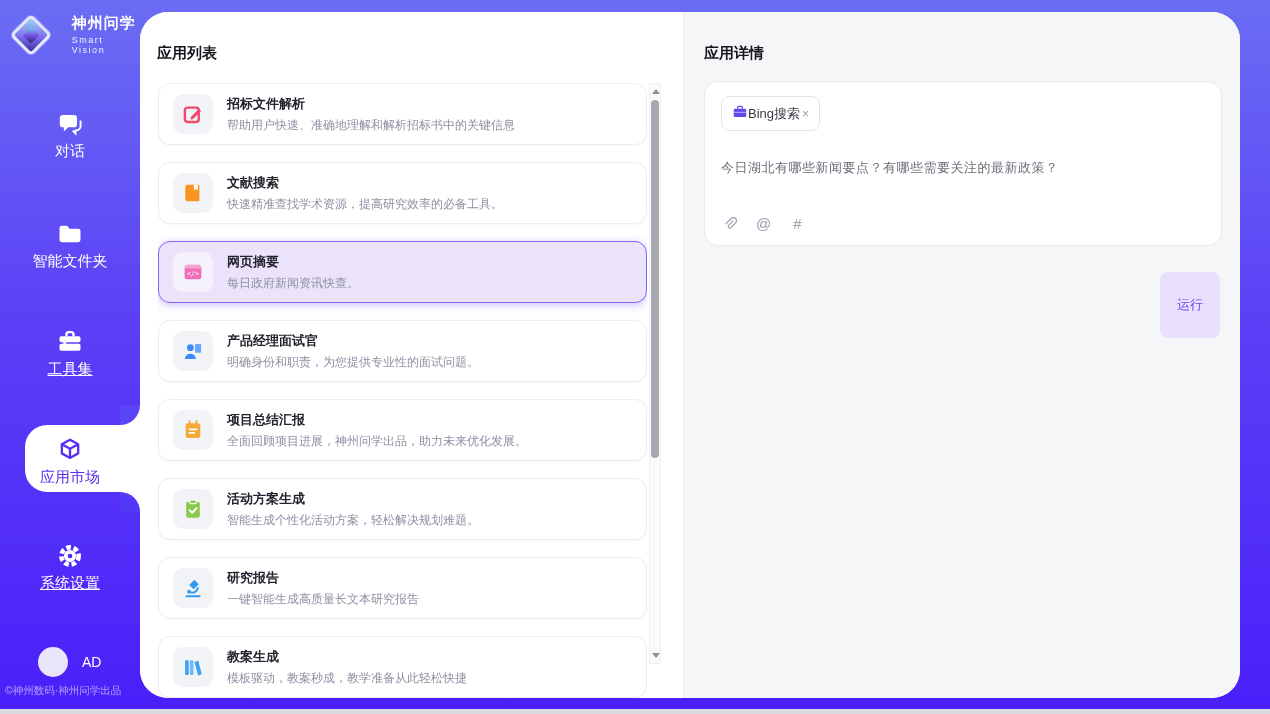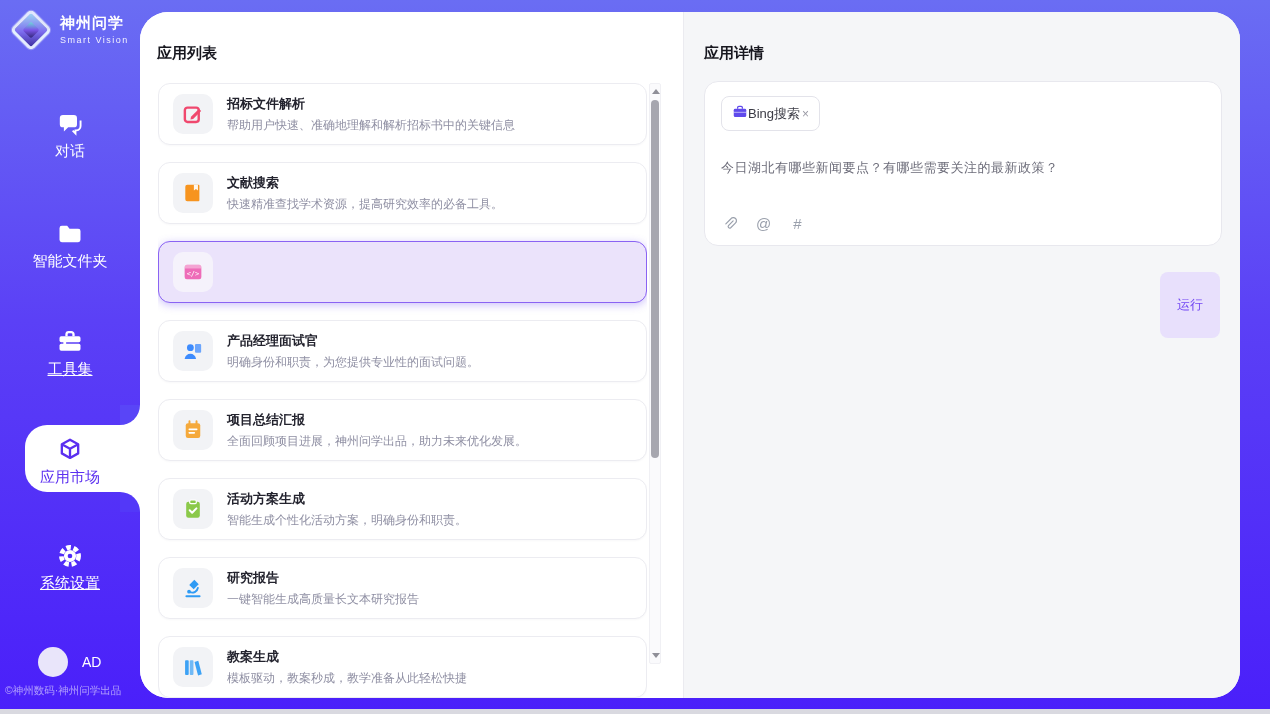--- a/index.html
+++ b/index.html
@@ -6,21 +6,21 @@
   html,body { width:1270px; height:714px; overflow:hidden; }
   body {
     font-family:"Liberation Sans","DejaVu Sans",sans-serif;
     background:linear-gradient(180deg,#6a6df3 0%,#5b40f6 45%,#4a1ffa 100%);
     position:relative;
   }
   .bottom-strip { position:absolute; left:0; right:0; bottom:0; height:5px; background:#d9d9e0; }
 
   
   .sidebar { position:absolute; left:0; top:0; width:140px; height:709px; z-index:2; }
-  .logo { display:flex; align-items:center; gap:14px; padding:14px 0 0 16px; }
+  .logo { display:flex; align-items:center; gap:26px; padding:14px 0 0 16px; }
   .logo-diamond { width:30px; height:30px; transform:rotate(45deg); border-radius:5px;
     background:linear-gradient(135deg,#9fd8f2 0%,#7e6df0 55%,#3d2f9e 100%);
     border:3px solid rgba(235,243,255,.92); box-shadow:0 0 0 1px rgba(255,255,255,.25); position:relative; }
   .logo-diamond::after { content:''; position:absolute; inset:6px; background:linear-gradient(135deg,#6ee0d8,#7b55e8,#2c2470); border-radius:2px; }
   .logo-title { font-size:15px; font-weight:700; color:#fff; letter-spacing:1px; }
   .logo-sub { font-size:9px; color:rgba(255,255,255,.9); letter-spacing:1.5px; margin-top:2px; }
 
   .nav-item { position:absolute; left:0; width:140px; text-align:center; cursor:pointer; }
   .nav-item .nicon { display:inline-flex; width:28px; height:28px; color:#fff; }
   .nav-item .nlabel { display:block; font-size:15px; color:#fff; }
@@ -172,20 +172,24 @@
         <div class="app-card selected">
           <div class="tile">
             <span style="display:inline-flex">
               <svg viewBox="0 0 20 20" fill="none">
                 <rect x="2.4" y="3.4" width="15.2" height="13.2" rx="2" fill="#ee6cb8"></rect>
                 <rect x="2.4" y="3.4" width="15.2" height="3.4" fill="#fff" opacity=".38"></rect>
                 <text x="10" y="13.8" text-anchor="middle" font-size="6.4" fill="#fff" font-family="DejaVu Sans Mono, monospace">&lt;/&gt;</text>
               </svg>
             </span>
           </div>
+          <div>
+            <div class="app-name">网页摘要</div>
+            <div class="app-desc">每日政府新闻资讯快查。</div>
+          </div>
         </div>
         <div class="app-card">
           <div class="tile">
             <span style="display:inline-flex">
               <svg viewBox="0 0 20 20" fill="none">
                 <rect x="11.8" y="3.6" width="5.6" height="8" rx="1" fill="#3d8bfd" opacity=".75"></rect>
                 <circle cx="7.6" cy="7" r="3.1" fill="#3d8bfd"></circle>
                 <path d="M2.4 17.2c.5-3 2.5-4.8 5.2-4.8s4.7 1.8 5.2 4.8z" fill="#3d8bfd"></path>
               </svg>
             </span>
@@ -215,21 +219,21 @@
             <span style="display:inline-flex">
               <svg viewBox="0 0 20 20" fill="none">
                 <rect x="3.8" y="3.4" width="12.4" height="14.6" rx="2" fill="#8bc94a"></rect>
                 <rect x="7" y="1.8" width="6" height="3.4" rx="1" fill="#8bc94a" stroke="#fff" stroke-width="1.1"></rect>
                 <path d="M7 11.2l2.2 2.2 3.9-4" stroke="#fff" stroke-width="1.8" stroke-linecap="round" stroke-linejoin="round"></path>
               </svg>
             </span>
           </div>
           <div>
             <div class="app-name">活动方案生成</div>
-            <div class="app-desc">智能生成个性化活动方案，明确身份和职责。</div>
+            <div class="app-desc">智能生成个性化活动方案，轻松解决规划难题。</div>
           </div>
         </div>
         <div class="app-card">
           <div class="tile">
             <span style="display:inline-flex">
               <svg viewBox="0 0 20 20" fill="none">
                 <path d="M11.2 2.6l4 4-4.6 4.6-4-4z" fill="#2f9bf4"></path>
                 <path d="M7.2 13.8c3.6 1.2 6.6-.8 7.2-3.8" stroke="#2f9bf4" stroke-width="1.7" stroke-linecap="round"></path>
                 <circle cx="6.4" cy="13.4" r="1.7" fill="#2f9bf4"></circle>
                 <path d="M4 17.4h12" stroke="#2f9bf4" stroke-width="1.8" stroke-linecap="round"></path>

